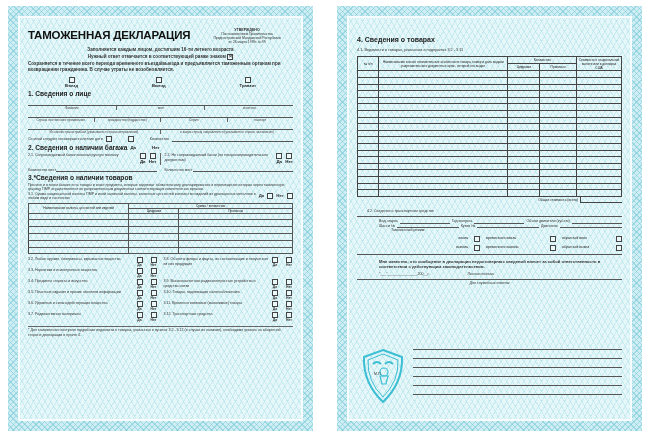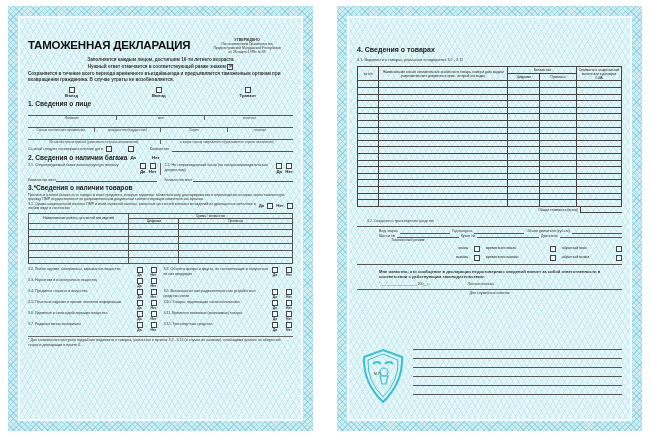--- a/index.html
+++ b/index.html
@@ -16,21 +16,21 @@
   }
   .page.left { left: 8px; }
   .page.right { left: 337px; }
   .inner {
     width: 100%; height: 100%;
     background-color: #e6f7f9;
     border: 2px solid #f6fcfd;
     background-image:
       repeating-linear-gradient(60deg, rgba(150,215,225,.35) 0 1px, transparent 1px 5px),
       repeating-linear-gradient(-60deg, rgba(150,215,225,.35) 0 1px, transparent 1px 5px);
-    position: relative; padding: 18px 8px;
+    position: relative; padding: 8px 8px;
     font-size: 4.2px; line-height: 1.25;
   }
 
   .hdr { display: flex; justify-content: space-between; align-items: flex-start; margin-top: 2px; }
   .title { font-size: 11.5px; font-weight: bold; letter-spacing: -0.2px; color: #111; }
   .approved { text-align: center; font-size: 3.4px; line-height: 1.2; width: 92px; color: #333; }
   .approved b { font-size: 3.6px; }
   .c { text-align: center; }
   .sub1 { font-size: 4.6px; font-weight: bold; text-align: center; color: #333; margin-top: 2px; }
   .sub2 { font-size: 4.6px; font-weight: bold; color: #333; margin-top: 1px; }

